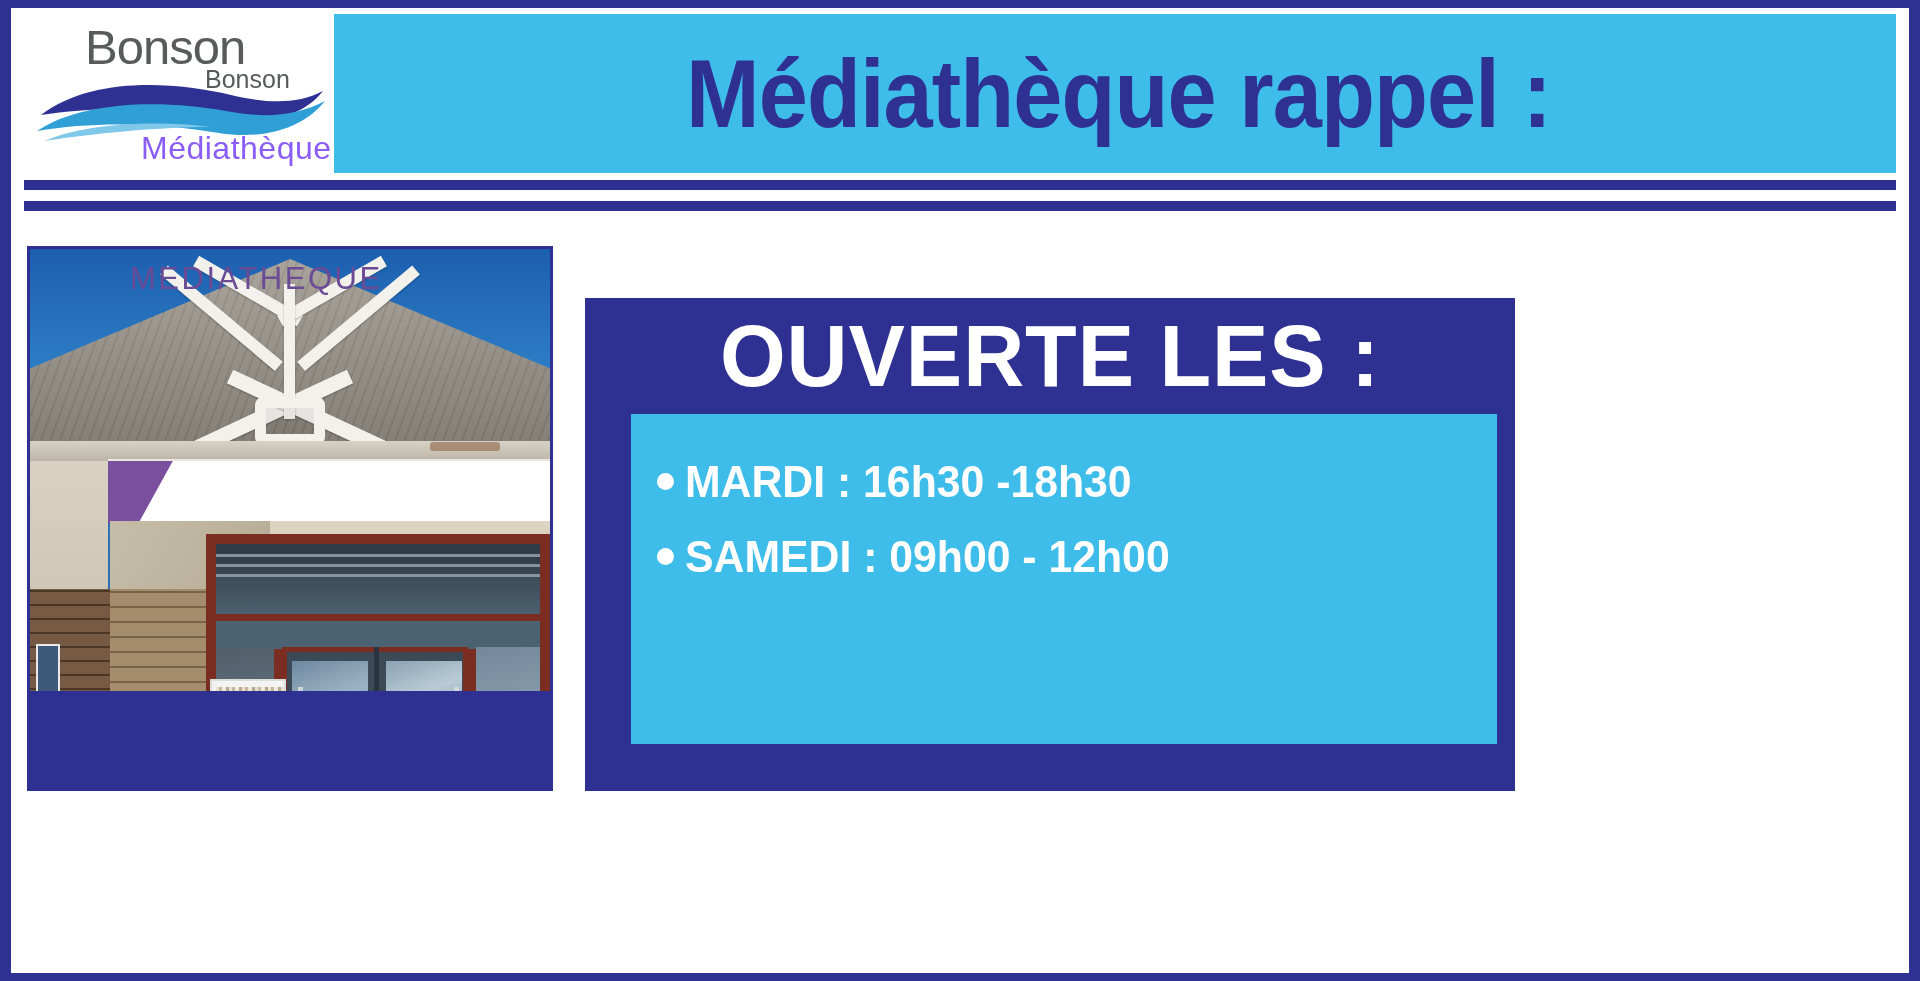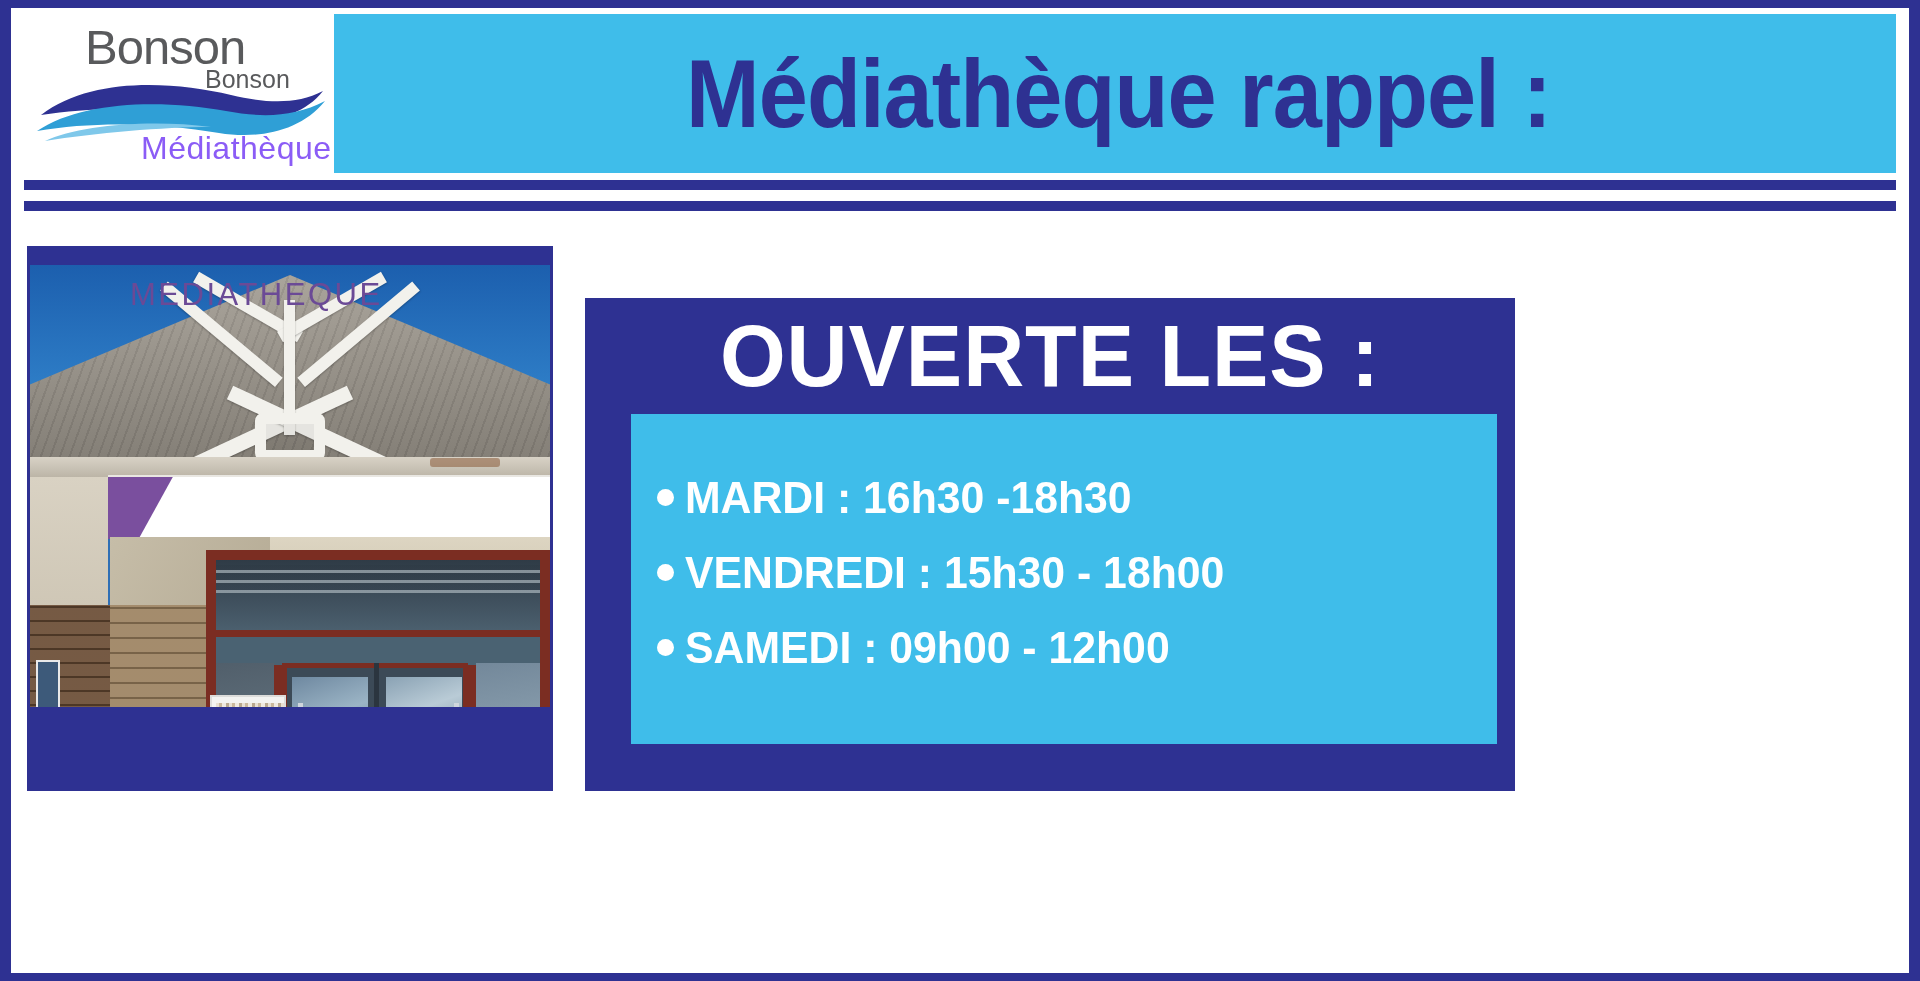--- a/index.html
+++ b/index.html
@@ -139,21 +139,21 @@
     top: 238px;
     width: 526px;
     height: 545px;
     box-sizing: border-box;
     border: 3px solid #2e3192;
     background: #2e3192;
     overflow: hidden;
   }
   .photo {
     position: absolute;
-    left: 0; top: 16px;
+    left: 0; top: 0;
     width: 520px;
     height: 442px;
     overflow: hidden;
     background: #2f6fb5;
     padding-left: 8px;
   }
   
   .sky {
     position: absolute; left:0; top:0; width:520px; height:215px;
     background: linear-gradient(180deg, #1c5fae 0%, #2f7fc8 60%, #4f9bd8 100%);
@@ -375,21 +375,21 @@
     white-space: nowrap;
   }
   .schedule-box {
     position: absolute;
     left: 46px;
     top: 116px;
     width: 866px;
     height: 330px;
     background: #3fbdea;
     box-sizing: border-box;
-    padding: 46px 0 0 26px;
+    padding: 30px 0 0 26px;
   }
   .schedule-item {
     display: flex;
     align-items: center;
     height: 75px;
     color: #ffffff;
     font-family: "Liberation Sans Narrow", "Liberation Sans", sans-serif;
     font-size: 45px;
     font-weight: bold;
     letter-spacing: 0px;
@@ -488,23 +488,19 @@
 
     <div class="panel">
       <div class="panel-heading">OUVERTE LES :</div>
       <div class="schedule-box">
         <div class="schedule-item">
           <span class="bullet"></span>
           <span class="schedule-label">MARDI : 16h30 -18h30</span>
         </div>
         <div class="schedule-item">
           <span class="bullet"></span>
-          <span class="schedule-label">VENDREDI : 15h30 - 18h00</span>
-        </div>
-        <div class="schedule-item">
-          <span class="bullet"></span>
           <span class="schedule-label">SAMEDI : 09h00 - 12h00</span>
         </div>
       </div>
     </div>
 
   </div>
 </div>
 
 </body></html>

